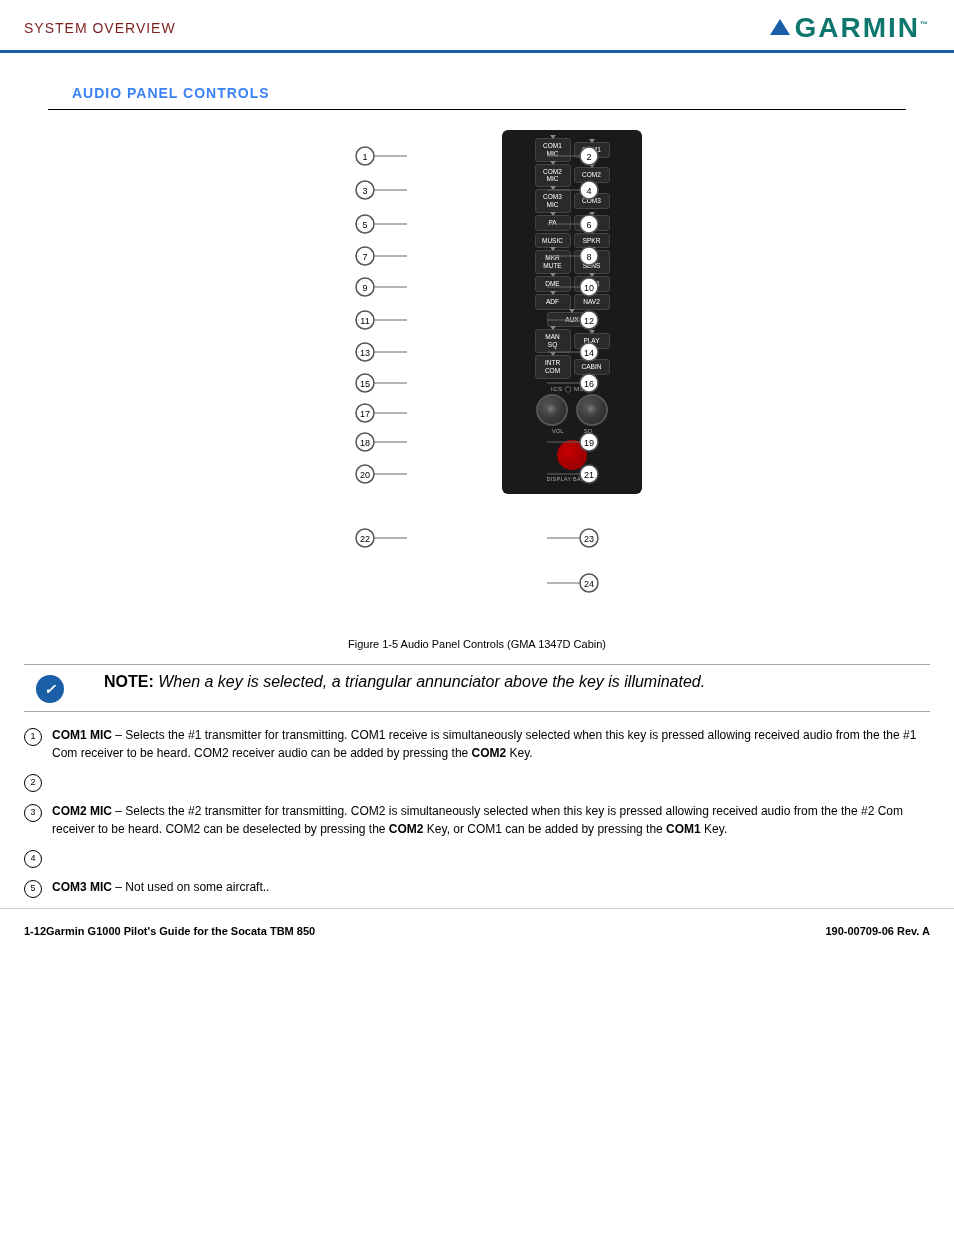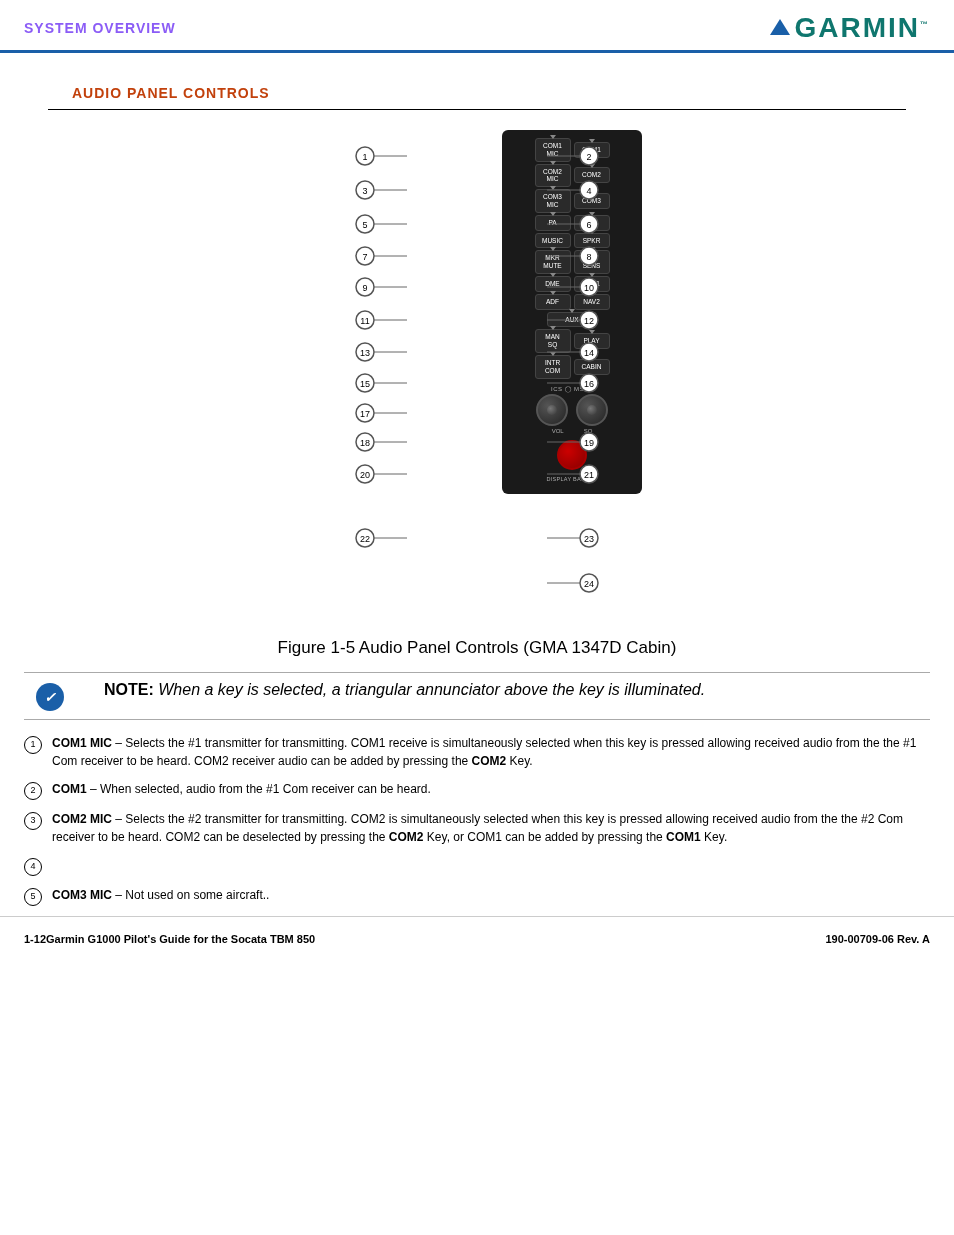--- a/index.html
+++ b/index.html
@@ -15,22 +15,22 @@
     
     .page-header {
       display: flex;
       justify-content: space-between;
       align-items: center;
       padding: 12px 24px 6px 24px;
       border-bottom: 3px solid #1a5fa8;
     }
     .header-title {
       font-size: 14px;
-      font-weight: bold;
-      color: #8b5cf6;
+      font-weight: normal;
+      color: #7f1d1d;
       letter-spacing: 1px;
       text-transform: uppercase;
     }
     .garmin-logo {
       display: flex;
       align-items: center;
       gap: 4px;
     }
     .garmin-logo .logo-triangle {
       width: 0;
@@ -48,21 +48,21 @@
     }
     .garmin-logo .logo-tm {
       font-size: 8px;
       vertical-align: super;
     }
 
     
     .section-heading {
       font-size: 14px;
       font-weight: bold;
-      color: #c2410c;
+      color: #3b82f6;
       letter-spacing: 1px;
       text-transform: uppercase;
       padding: 16px 24px 8px 24px;
       border-bottom: 1px solid #000;
       margin: 0 24px;
     }
 
     
     .figure-area {
       display: flex;
@@ -180,21 +180,21 @@
       border: 2px solid #aa0000;
     }
     .display-backup-label {
       color: #aaa;
       font-size: 5.5px;
       text-align: center;
       letter-spacing: 0.3px;
     }
 
     .figure-caption {
-      font-size: 17px;
+      font-size: 11px;
       color: #000;
       margin-top: 8px;
       text-align: left;
     }
 
     
     .note-box {
       margin: 14px 24px;
       border-top: 1px solid #aaa;
       border-bottom: 1px solid #aaa;
@@ -551,23 +551,20 @@
 
   <div class="content-item">
     <div class="item-num">1</div>
     <div class="item-text">
       <strong>COM1 MIC</strong> – Selects the #1 transmitter for transmitting.  COM1 receive is simultaneously selected when this key is pressed allowing received audio from the the #1 Com receiver to be heard.  COM2 receiver audio can be added by pressing the <strong>COM2</strong> Key.
     </div>
   </div>
 
   <div class="content-item">
     <div class="item-num">2</div>
-    <div class="item-text">
-      <strong>COM1</strong> – When selected, audio from the #1 Com receiver can be heard.
-    </div>
   </div>
 
   <div class="content-item">
     <div class="item-num">3</div>
     <div class="item-text">
       <strong>COM2 MIC</strong> – Selects the #2 transmitter for transmitting.  COM2 is simultaneously selected when this key is pressed allowing received audio from the the #2 Com receiver to be heard.  COM2 can be deselected by pressing the <strong>COM2</strong> Key, or COM1 can be added by pressing the <strong>COM1</strong> Key.
     </div>
   </div>
 
   <div class="content-item">

